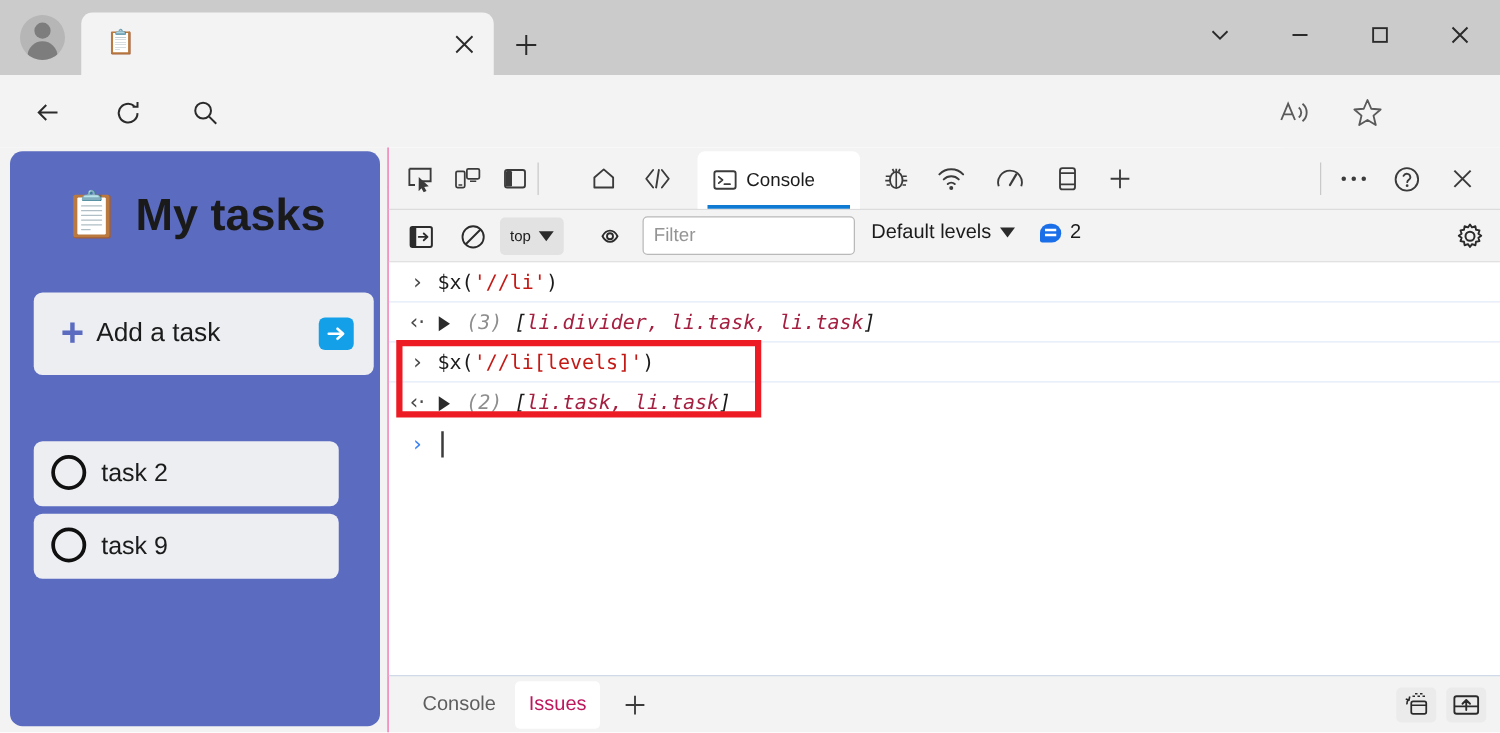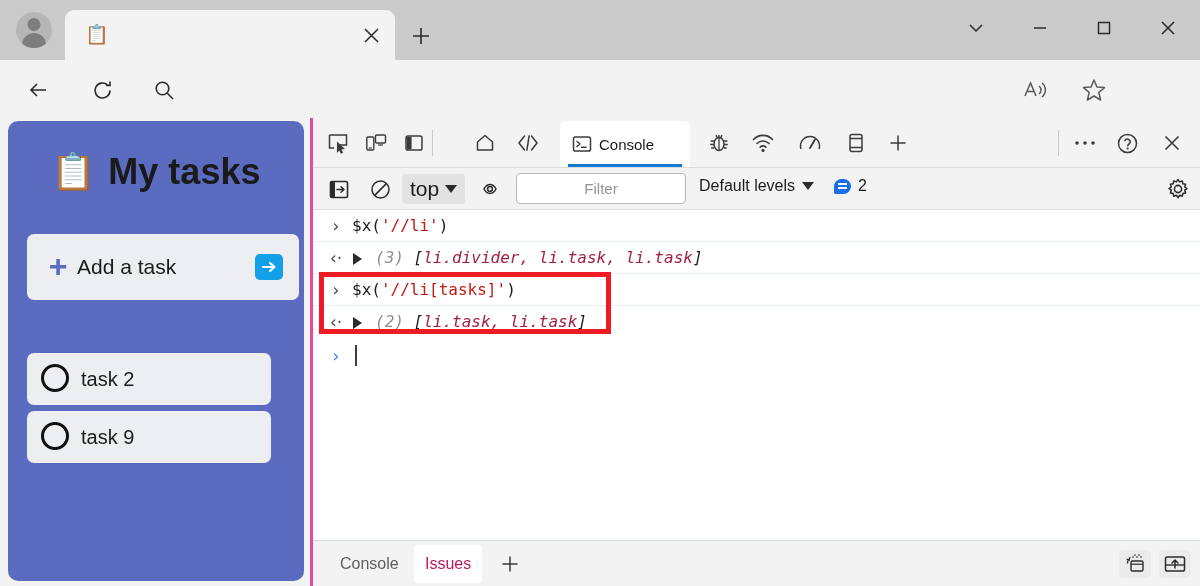--- a/index.html
+++ b/index.html
@@ -132,21 +132,21 @@
     position: absolute; left: 14px; top: 11px; width: 28px; height: 28px;
     border: 3.5px solid #101010; border-radius: 50%;
   }
   .task-label {
     position: absolute; left: 54px; top: 12px; font-size: 20px; color: #1b1b1b; line-height: 28px;
   }
 
   
   .devtools {
     position: absolute; left: 310px; top: 118px; width: 715px; height: 468px;
-    background: #ffffff; border-left: 3px solid #ec4899;
+    background: #ffffff; border-left: 1px solid #ec4899;
   }
   .dt-toolbar {
     position: absolute; left: 0; top: 0; width: 890px; height: 50px;
     background: #f3f3f3; border-bottom: 1px solid #dcdcdc;
   }
   .dt-tb-icon {
     position: absolute; top: 10px; width: 32px; height: 30px;
     display: flex; align-items: center; justify-content: center;
   }
   .dt-divider {
@@ -168,32 +168,31 @@
     background: #f3f3f3; border-bottom: 1px solid #dcdcdc;
   }
   .fb-icon {
     position: absolute; top: 8px; width: 28px; height: 26px;
     display: flex; align-items: center; justify-content: center;
   }
   .ctx-select {
     position: absolute; left: 89px; top: 6px; height: 30px; padding: 0 8px;
     background: #e2e2e2; border-radius: 4px;
     display: flex; align-items: center; gap: 6px;
-    font-size: 21px; color: #1b1b1b;
+    font-size: 12px; color: #1b1b1b;
   }
   .caret-down {
     width: 0; height: 0; border-left: 6px solid transparent;
     border-right: 6px solid transparent; border-top: 8px solid #2b2b2b;
   }
   .filter-input {
     position: absolute; left: 203px; top: 5px; width: 170px; height: 31px;
     background: #ffffff; border: 1px solid #b9b9b9; border-radius: 4px;
     font-size: 15px; color: #1b1b1b; padding: 0 8px;
     font-family: "Liberation Sans", sans-serif;
-    text-align: center;
   }
   .filter-input::placeholder { color: #949494; }
   .levels-select {
     position: absolute; left: 386px; top: 9px;
     display: flex; align-items: center; gap: 7px;
     font-size: 16px; color: #1b1b1b;
   }
   .msg-count {
     position: absolute; left: 521px; top: 9px;
     display: flex; align-items: center; gap: 7px;
@@ -568,21 +567,21 @@
       </div>
 
       <div class="con-row">
         <span class="gutter-out">‹·</span>
         <span class="arrow-tri"></span>
         <span class="res-text"><span class="cnt">(3) </span><span class="brk">[</span><span class="node">li.divider, li.task, li.task</span><span class="brk">]</span></span>
       </div>
 
       <div class="con-row">
         <span class="gutter-in">›</span>
-        <span class="cmd-text"><span class="brk">$x(</span><span class="str">'//li[tasks]'</span><span class="brk">)</span></span>
+        <span class="cmd-text"><span class="brk">$x(</span><span class="str">'//li[levels]'</span><span class="brk">)</span></span>
       </div>
 
       <div class="con-row noline">
         <span class="gutter-out">‹·</span>
         <span class="arrow-tri"></span>
         <span class="res-text"><span class="cnt">(2) </span><span class="brk">[</span><span class="node">li.task, li.task</span><span class="brk">]</span></span>
       </div>
 
       <div class="prompt-row">
         <span class="prompt-chevron">›</span>

